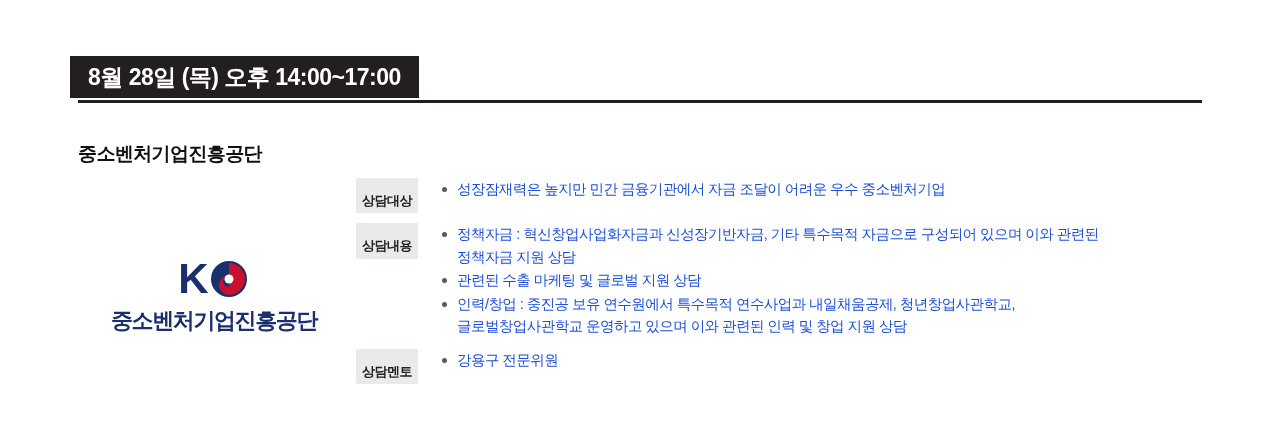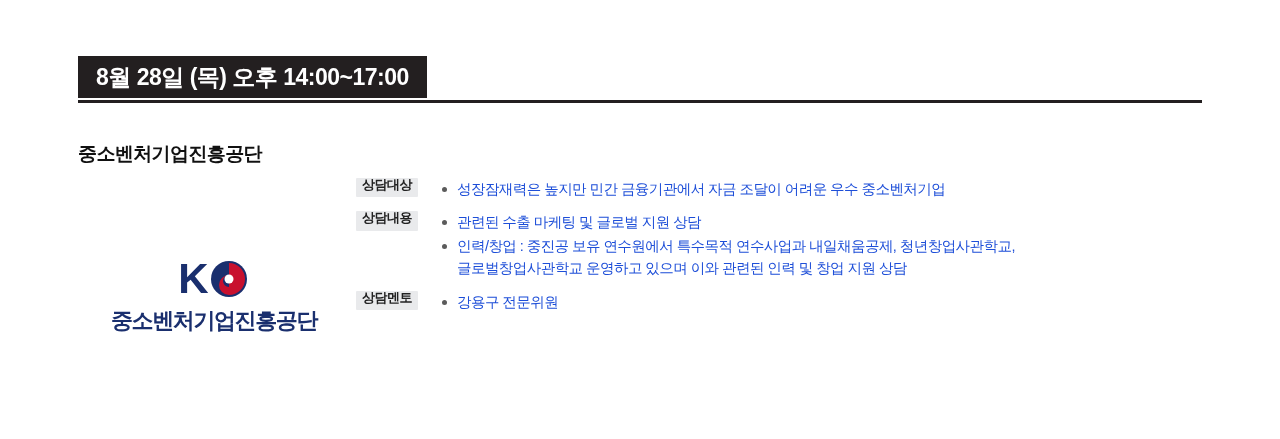--- a/index.html
+++ b/index.html
@@ -24,21 +24,21 @@
   
   .date-row {
     position: absolute;
     left: 0;
     top: 56px;
     width: 1280px;
     height: 46px;
   }
   .date-badge {
     position: absolute;
-    left: 78px;
+    left: 70px;
     top: 0;
     height: 42px;
     background: #231f20;
     color: #ffffff;
     font-size: 23px;
     font-weight: bold;
     letter-spacing: -0.5px;
     display: flex;
     align-items: center;
     padding: 0 18px 0 18px;
@@ -115,21 +115,21 @@
   }
   .tag {
     flex: 0 0 auto;
     width: 62px;
     background: #e9eaec;
     color: #222222;
     font-size: 13px;
     font-weight: bold;
     letter-spacing: -0.5px;
     text-align: center;
-    padding: 0 0 5px 0;
+    padding: 16px 0 5px 0;
     box-sizing: border-box;
     border-radius: 1px;
     line-height: 1.1;
   }
   .items {
     flex: 1 1 auto;
     padding-left: 24px;
     box-sizing: border-box;
   }
   .bullet-item {
@@ -192,20 +192,24 @@
         <div class="bullet-item">
           <span class="cont">성장잠재력은 높지만 민간 금융기관에서 자금 조달이 어려운 우수 중소벤처기업</span>
         </div>
       </div>
     </div>
 
     <div class="row row-content">
       <div class="tag">상담내용</div>
       <div class="items">
         <div class="bullet-item">
+          <span class="cont">정책자금 : 혁신창업사업화자금과 신성장기반자금, 기타 특수목적 자금으로 구성되어 있으며 이와 관련된</span>
+          <span class="cont">정책자금 지원 상담</span>
+        </div>
+        <div class="bullet-item">
           <span class="cont">관련된 수출 마케팅 및 글로벌 지원 상담</span>
         </div>
         <div class="bullet-item">
           <span class="cont">인력/창업 : 중진공 보유 연수원에서 특수목적 연수사업과 내일채움공제, 청년창업사관학교,</span>
           <span class="cont">글로벌창업사관학교 운영하고 있으며 이와 관련된 인력 및 창업 지원 상담</span>
         </div>
       </div>
     </div>
 
     <div class="row row-mentor">

